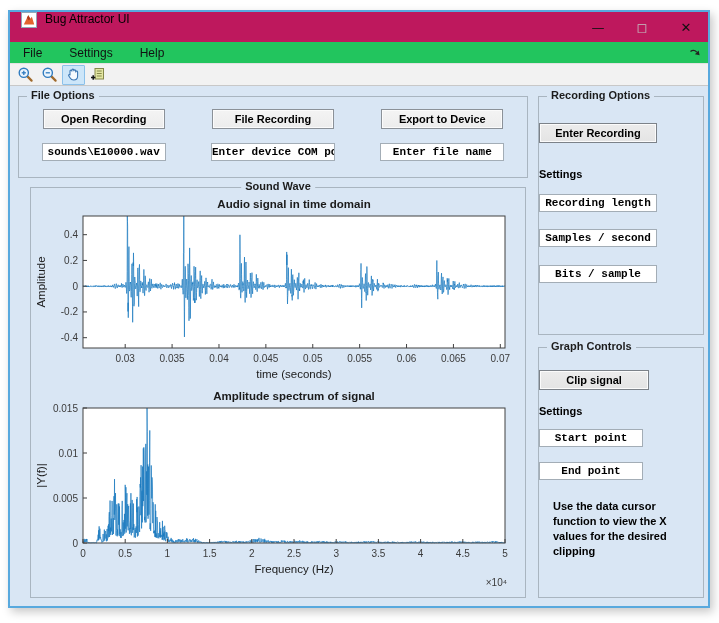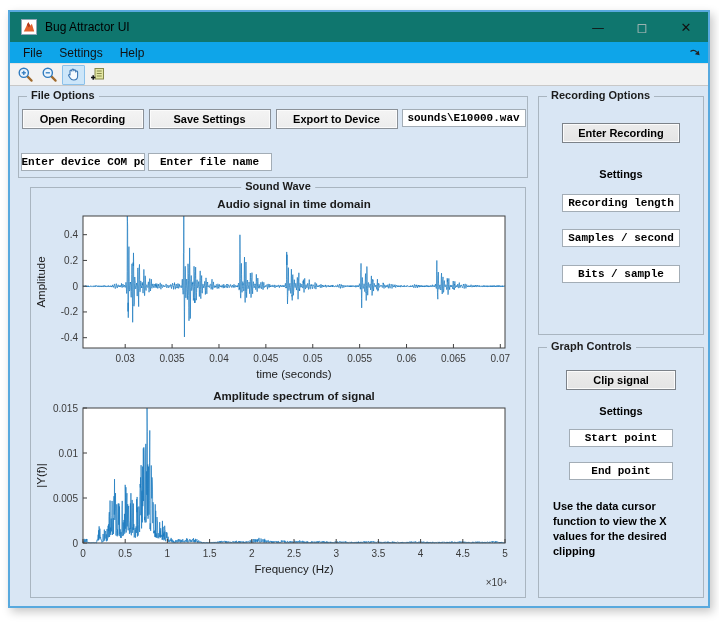--- a/index.html
+++ b/index.html
@@ -6,29 +6,29 @@
   html,body { width:719px; height:623px; background:#ffffff; font-family:"Liberation Sans","DejaVu Sans",sans-serif; overflow:hidden; }
 
   .window {
     position:absolute; left:8px; top:10px; width:702px; height:598px;
     background:#ffffff; border:2px solid #58a9de;
     box-shadow:3px 4px 9px rgba(0,0,0,0.22);
     display:flex; flex-direction:column;
   }
 
   
-  .titlebar { height:30px; background:#0f766e; display:flex; align-items:center; flex-shrink:0; }
+  .titlebar { height:30px; background:#be185d; display:flex; align-items:flex-start; flex-shrink:0; }
   .app-icon { margin-left:11px; width:16px; height:16px; flex-shrink:0; }
   .title-text { margin-left:8px; font-size:12px; color:#000000; }
   .win-controls { margin-left:auto; display:flex; height:100%; }
   .win-btn { width:44px; height:100%; display:flex; align-items:center; justify-content:center; font-size:13px; color:#111; font-family:"DejaVu Sans",sans-serif; cursor:default; }
   .win-btn.max { color:#c3c3c3; }
 
   
-  .menubar { height:21px; background:#0ea5e9; display:flex; align-items:center; padding-left:13px; gap:17px; font-size:12px; color:#111; position:relative; flex-shrink:0; }
+  .menubar { height:21px; background:#22c55e; display:flex; align-items:center; padding-left:13px; gap:27px; font-size:12px; color:#111; position:relative; flex-shrink:0; }
   .menu-item { cursor:default; }
   .undock { position:absolute; right:7px; top:4px; }
 
   
   .toolbar { height:23px; background:#f2f2f2; border-top:1px solid #e2e2e2; border-bottom:1px solid #c8c8c8; display:flex; align-items:center; padding-left:4px; gap:1px; flex-shrink:0; }
   .tool-btn { width:23px; height:20px; display:flex; align-items:center; justify-content:center; border:1px solid transparent; border-radius:1px; }
   .tool-btn.active { background:#cde6f9; border-color:#8cc1ea; }
 
   
   .client { position:relative; flex:1; background:#d9e6f4; }
@@ -49,25 +49,25 @@
     height:20px; cursor:default; box-shadow:inset 0 0 0 1px #fbfbfb;
   }
   .btn.emph { background:linear-gradient(#ececec,#e4e4e4); border-color:#7c8289; }
   .field {
     background:#ffffff; border:1px solid #a3adb6; height:18px;
     font-size:11px; font-weight:bold; color:#000; text-align:center;
     font-family:"Liberation Sans","DejaVu Sans",sans-serif;
   }
   input.field { outline:none;font-family:Liberation Mono, monospace; }
 
-  .fo-grid { display:grid; grid-template-columns:repeat(4,1fr); row-gap:24px; margin-top:12px; justify-items:center; }
+  .fo-grid { display:grid; grid-template-columns:repeat(3,1fr); row-gap:14px; margin-top:12px; justify-items:center; }
   .fo-grid .btn { width:122px; }
   .fo-grid .field { width:124px; }
 
-  .col { display:flex; flex-direction:column; align-items:center; }
+  .col { display:flex; flex-direction:column; align-items:flex-start; }
   .settings-label { font-size:11px; font-weight:bold; color:#000; }
 
   .rec-start { margin-top:26px; width:118px; }
   .rec-settings { margin-top:25px; }
   .rec-f1 { margin-top:14px; width:118px; }
   .rec-f2 { margin-top:17px; width:118px; }
   .rec-f3 { margin-top:18px; width:118px; }
 
   .gc-clip { margin-top:22px; width:110px; }
   .gc-settings { margin-top:15px; }
@@ -139,21 +139,21 @@
       </svg>
     </div>
   </div>
 
   <div class="client">
 
     <div class="panel panel-file">
       <span class="legend">File Options</span>
       <div class="fo-grid">
         <button class="btn">Open Recording</button>
-        <button class="btn">Save Settings</button>
+        <button class="btn">File Recording</button>
         <button class="btn">Export to Device</button>
         <input class="field" value="sounds\E10000.wav" style="">
         <input class="field" value="Enter device COM port" style="">
         <input class="field" value="Enter file name" style="">
       </div>
     </div>
 
     <div class="panel panel-rec col">
       <span class="legend">Recording Options</span>
       <button class="btn emph rec-start">Enter Recording</button>

